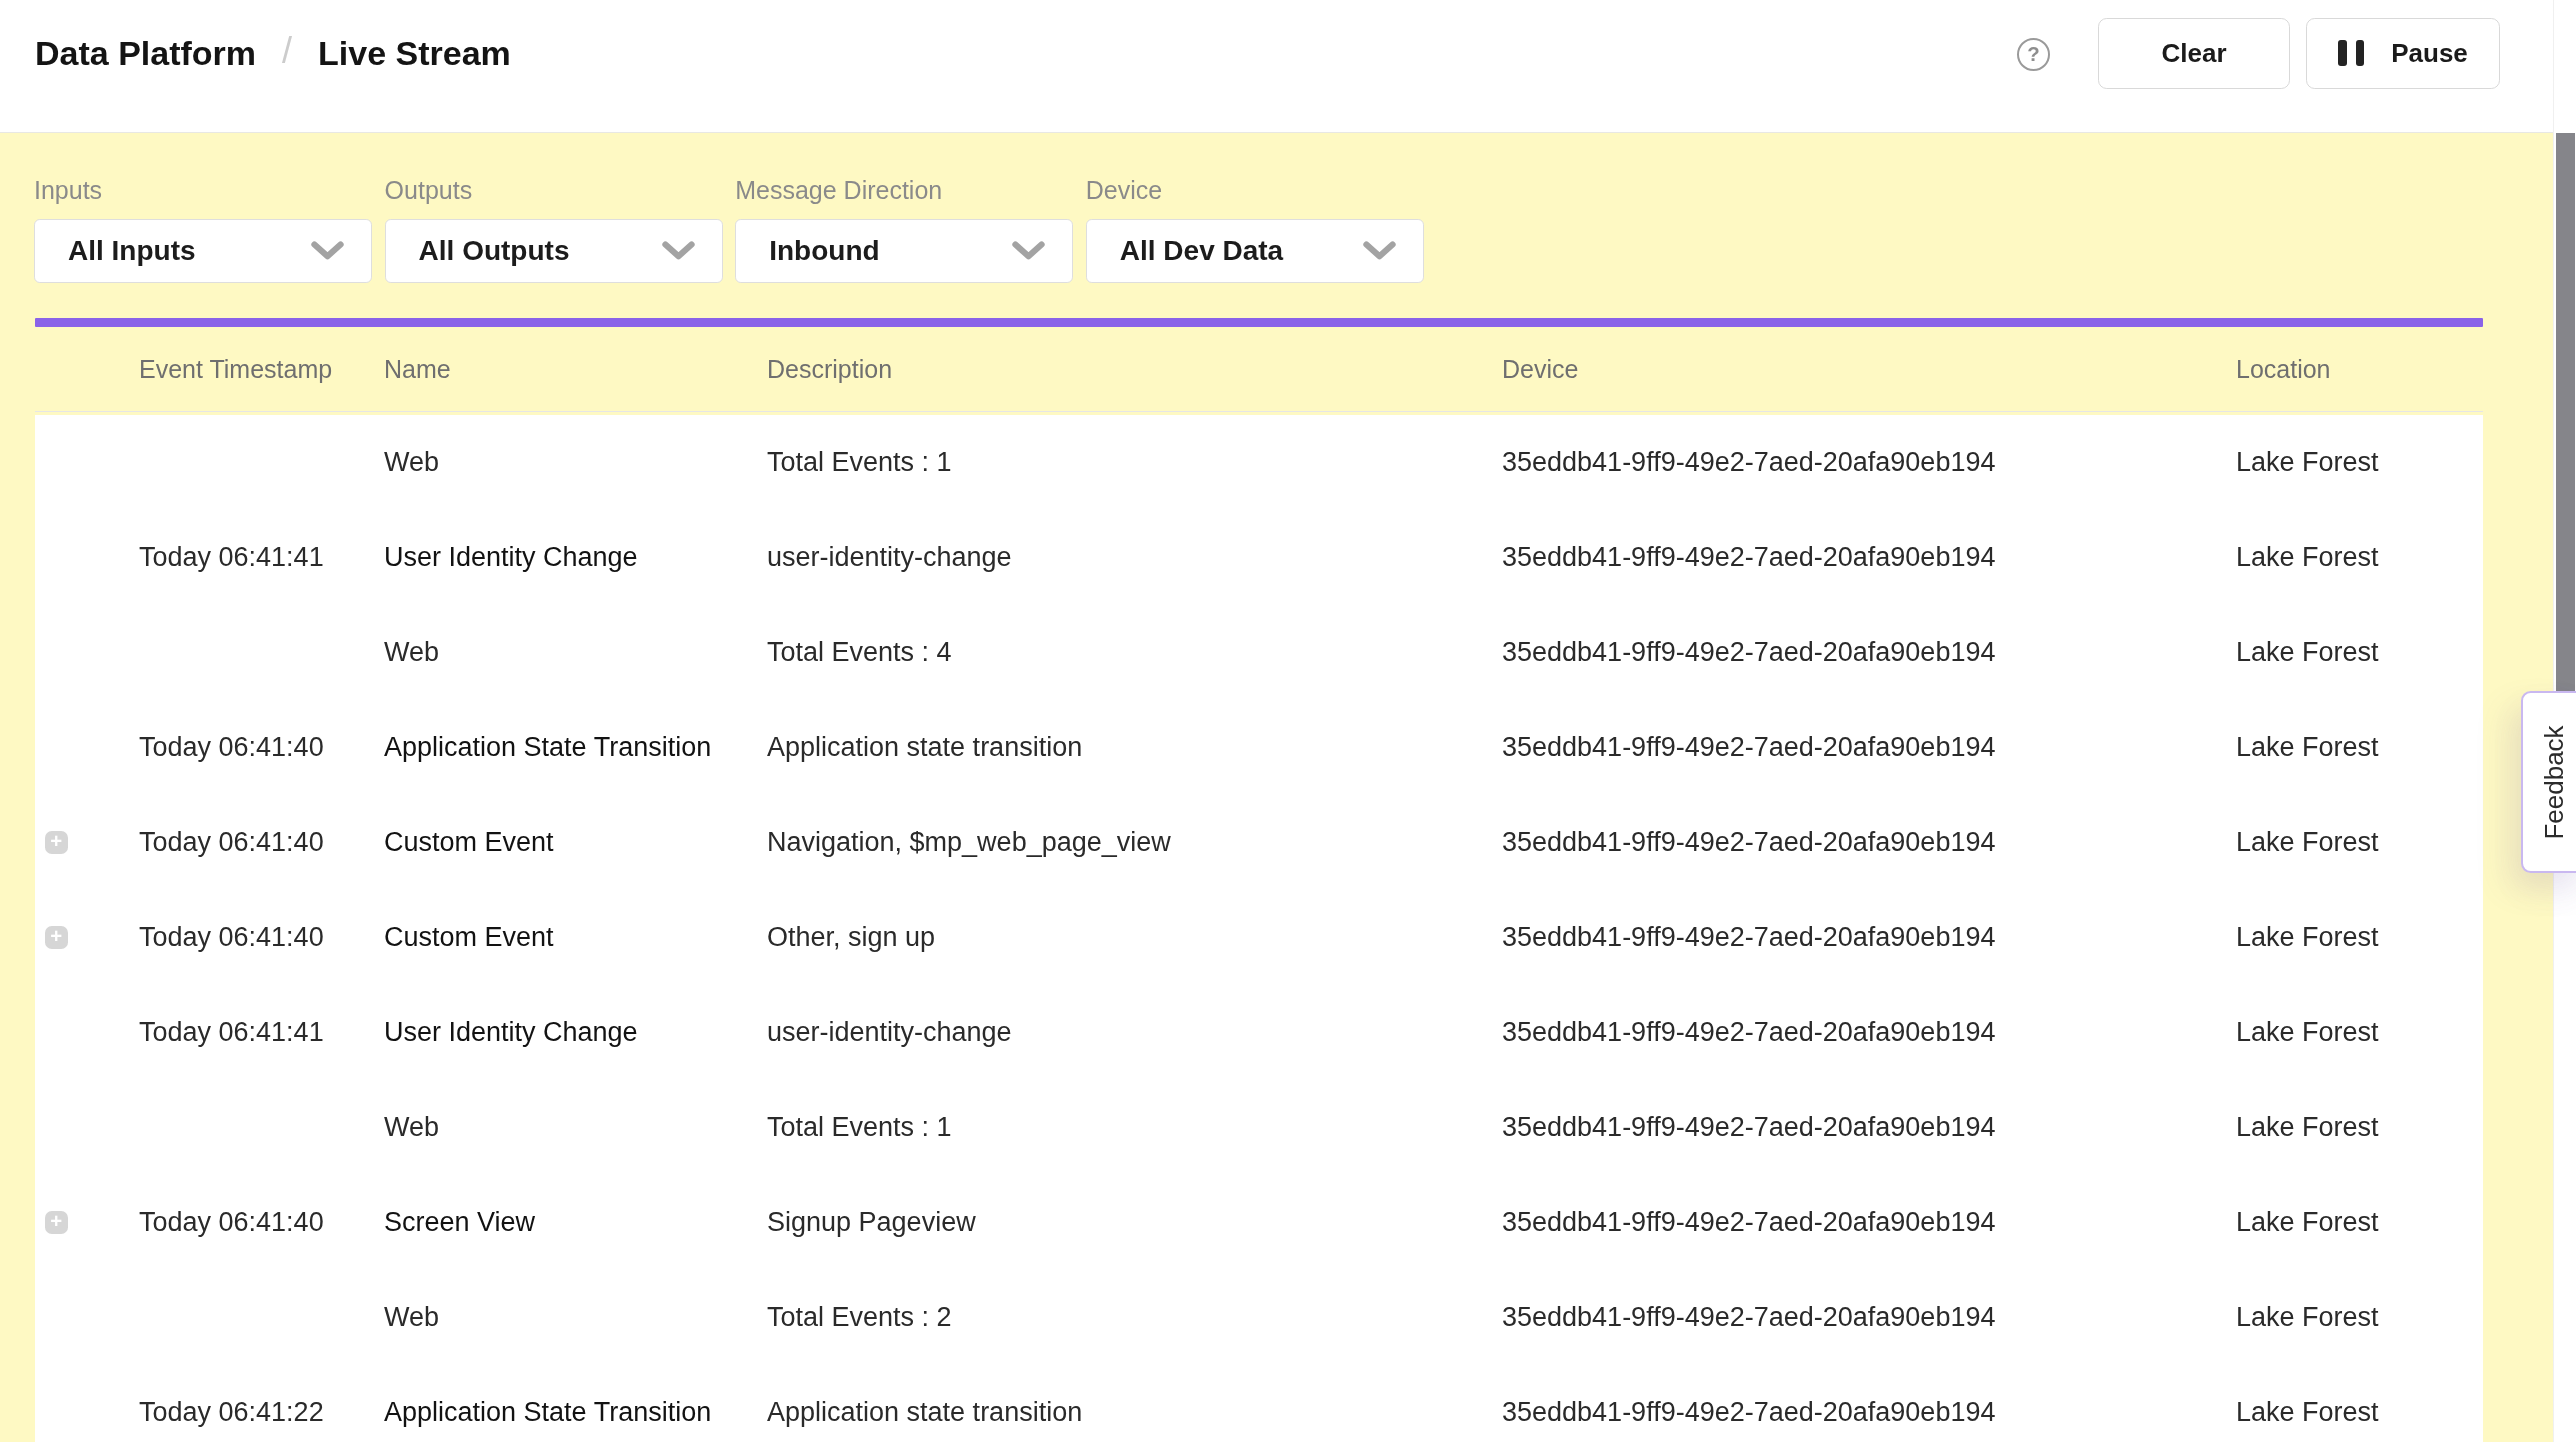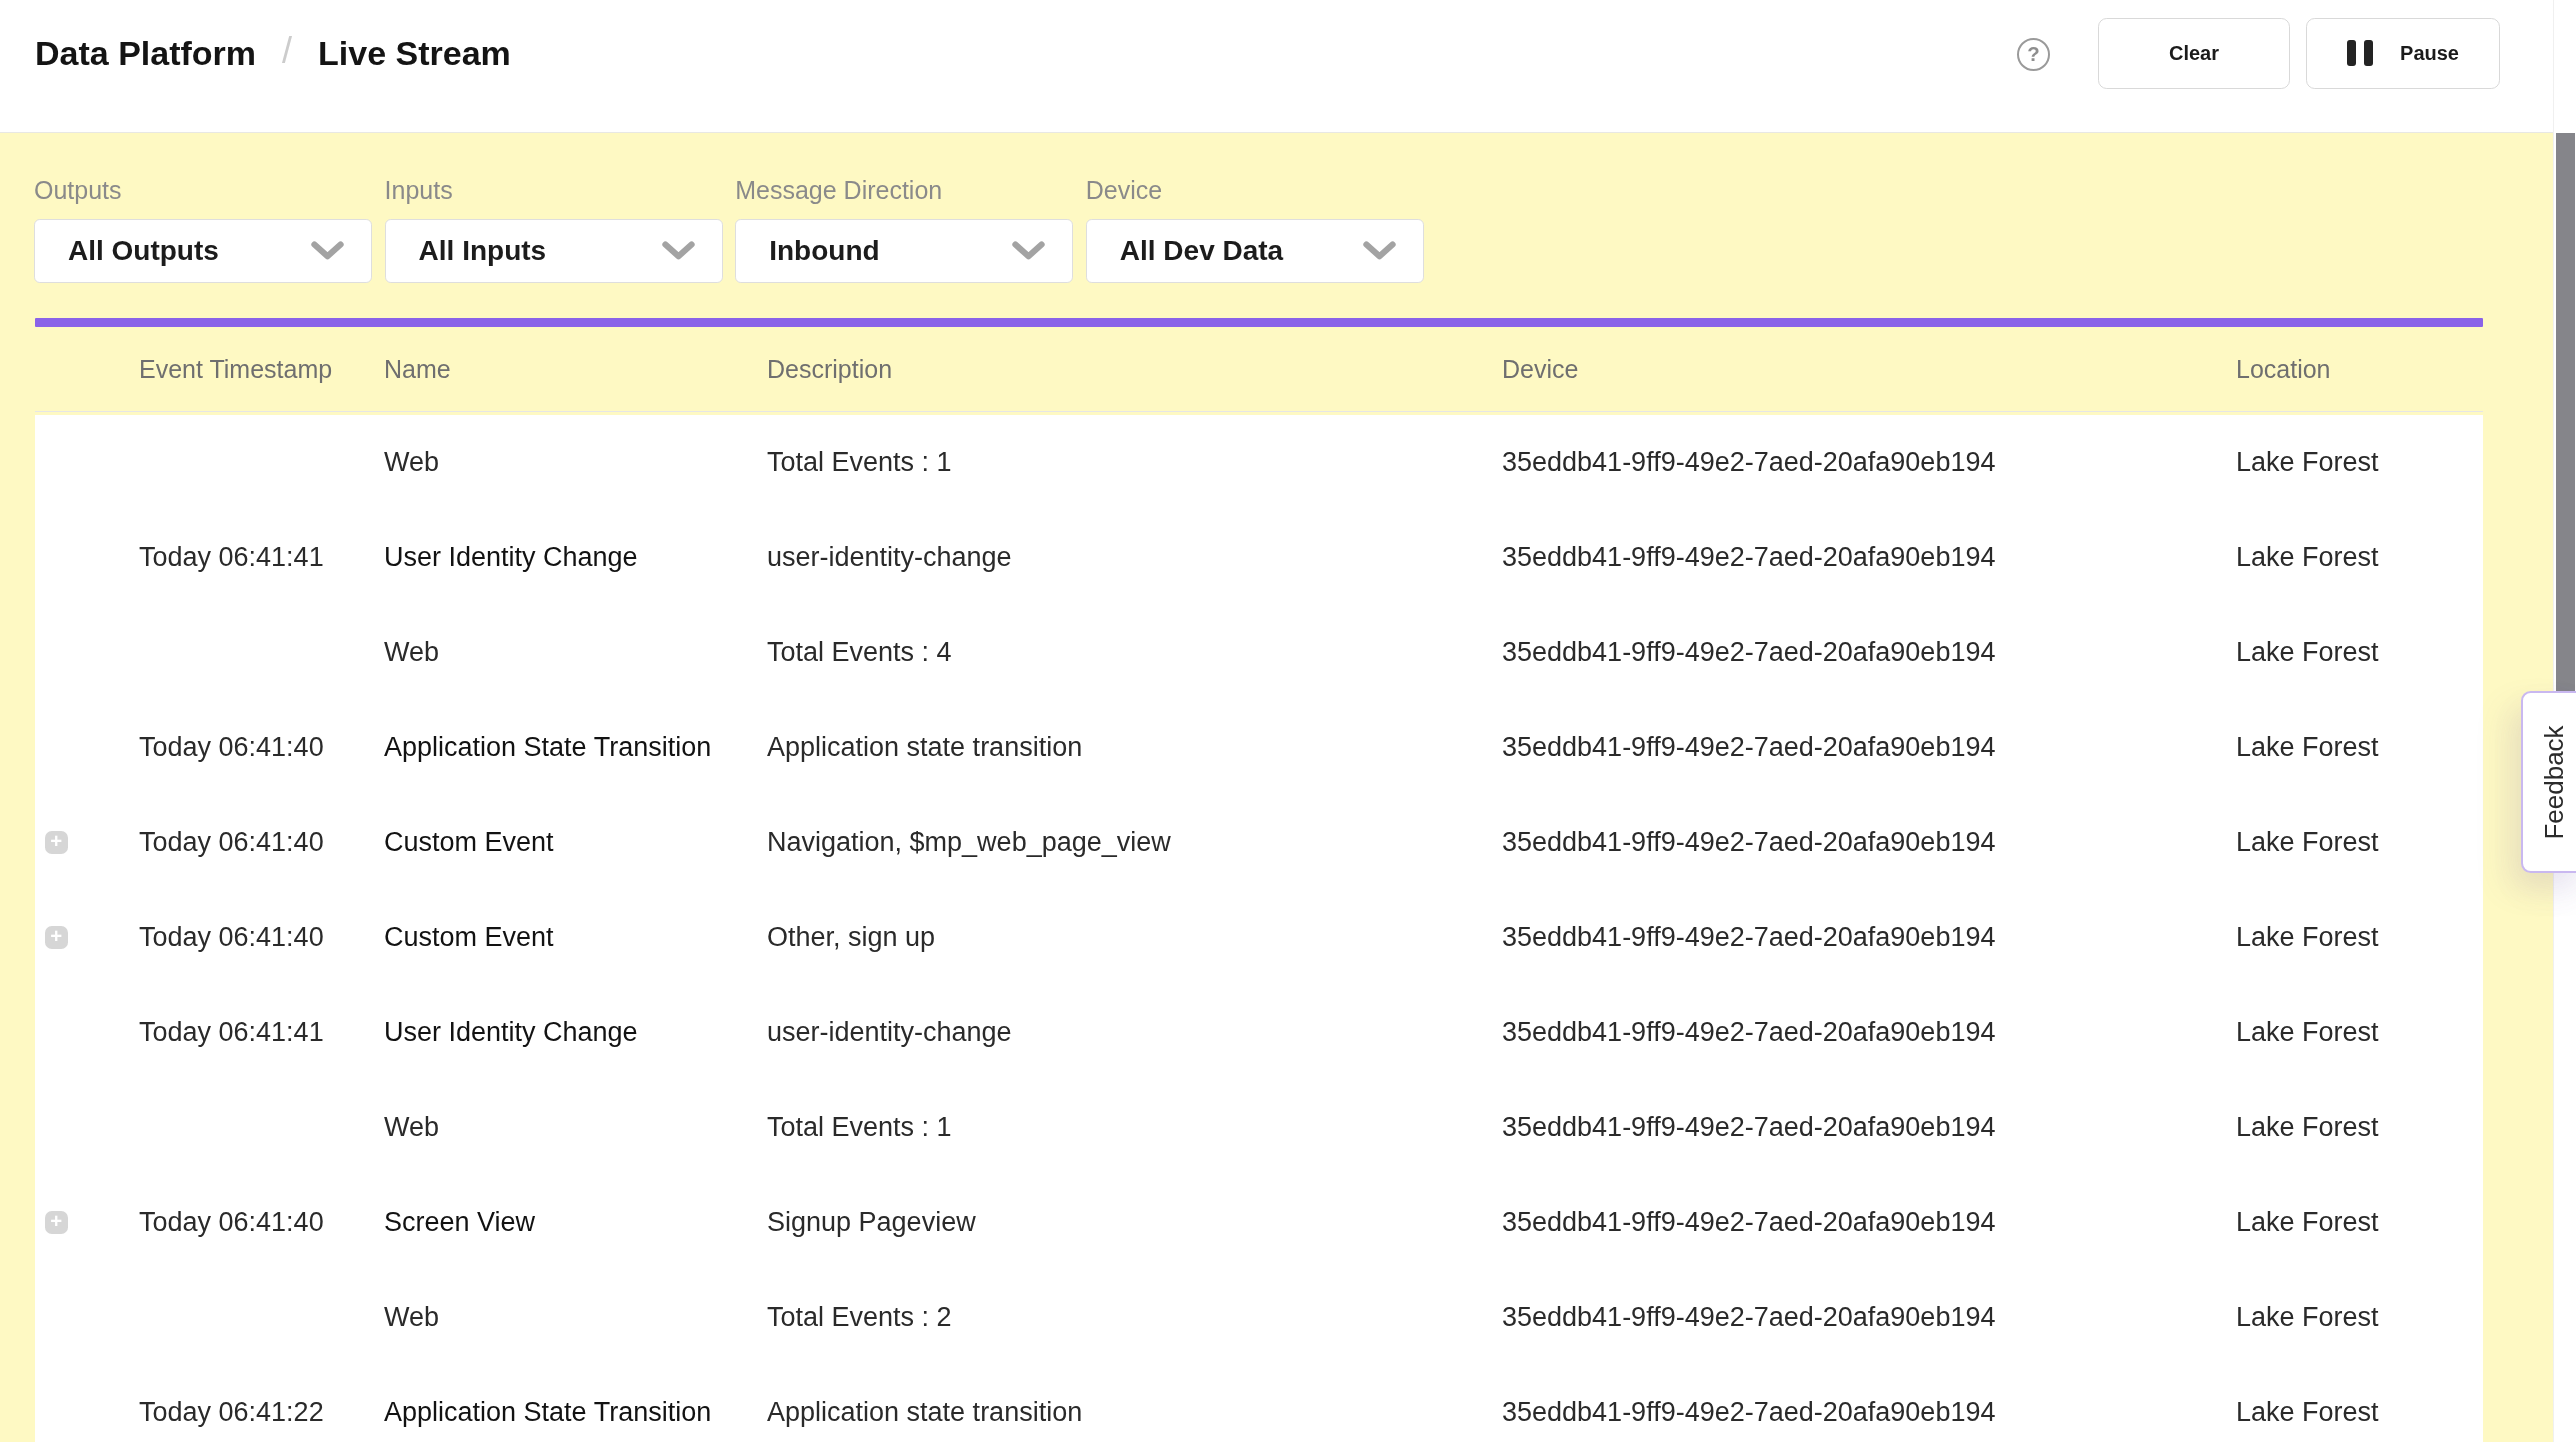--- a/index.html
+++ b/index.html
@@ -13,21 +13,21 @@
   .screen{position:relative;width:2576px;height:1442px;background:#fef9c3;overflow:hidden;}
 
   
   .topbar{position:absolute;left:0;top:0;width:2553px;height:133px;background:#fff;border-bottom:1.9px solid #e8e8e4;}
   .breadcrumb{position:absolute;left:35px;top:32px;display:flex;align-items:center;font-size:34px;font-weight:600;color:#141414;}
   .crumb{white-space:nowrap;}
   .crumb-sep{font-size:36px;font-weight:300;color:#cccccc;margin:0 26px;transform:translateY(-1.9px);}
   .help-btn{position:absolute;left:2017px;top:38px;width:33px;height:33px;border:2.9px solid #9a9a9a;border-radius:50%;
     display:flex;align-items:center;justify-content:center;font-size:20.4px;font-weight:600;color:#8e8e8e;background:#fff;cursor:pointer;}
   .btn{position:absolute;top:17.5px;height:71px;background:#fff;border:1.9px solid #d9d9d9;border-radius:8.7px;
-    display:flex;align-items:center;justify-content:center;font-size:20px;font-weight:700;color:#1b1b1b;cursor:pointer;}
+    display:flex;align-items:center;justify-content:center;font-size:26px;font-weight:700;color:#1b1b1b;cursor:pointer;}
   .btn-clear{left:2098px;width:192px;}
   .btn-pause{left:2306px;width:194px;gap:27px;}
   .pause-icon{display:flex;gap:8.7px;}
   .pause-icon i{display:block;width:8.7px;height:26px;background:#232323;border-radius:2.9px;}
 
   
   .filters{position:absolute;left:34px;top:176px;display:flex;gap:12.6px;}
   .filter-group{width:338px;}
   .filter-label{font-size:25px;color:#8a8a8a;margin-bottom:13.6px;}
   .select{height:64px;border:1.9px solid #dedede;border-radius:5.8px;background:#fff;
@@ -87,32 +87,32 @@
       <span class="pause-icon">
           <i></i>
           <i></i>
         </span>
       <span>Pause</span>
     </div>
   </div>
 
   <div class="filters">
     <div class="filter-group">
+      <div class="filter-label">Inputs</div>
+      <div class="select">
+        <span class="select-value">All Inputs</span>
+        <svg class="chevron" width="33" height="19.4" viewBox="0 0 24 14">
+            <polyline points="2.5,2.5 12,11 21.5,2.5" fill="none" stroke="#a3a3a3" stroke-width="4.5" stroke-linecap="round" stroke-linejoin="round"></polyline>
+          </svg>
+      </div>
+    </div>
+    <div class="filter-group">
       <div class="filter-label">Outputs</div>
       <div class="select">
         <span class="select-value">All Outputs</span>
-        <svg class="chevron" width="33" height="19.4" viewBox="0 0 24 14">
-            <polyline points="2.5,2.5 12,11 21.5,2.5" fill="none" stroke="#a3a3a3" stroke-width="4.5" stroke-linecap="round" stroke-linejoin="round"></polyline>
-          </svg>
-      </div>
-    </div>
-    <div class="filter-group">
-      <div class="filter-label">Inputs</div>
-      <div class="select">
-        <span class="select-value">All Inputs</span>
         <svg class="chevron" width="33" height="19.4" viewBox="0 0 24 14">
             <polyline points="2.5,2.5 12,11 21.5,2.5" fill="none" stroke="#a3a3a3" stroke-width="4.5" stroke-linecap="round" stroke-linejoin="round"></polyline>
           </svg>
       </div>
     </div>
     <div class="filter-group">
       <div class="filter-label">Message Direction</div>
       <div class="select">
         <span class="select-value">Inbound</span>
         <svg class="chevron" width="33" height="19.4" viewBox="0 0 24 14">

